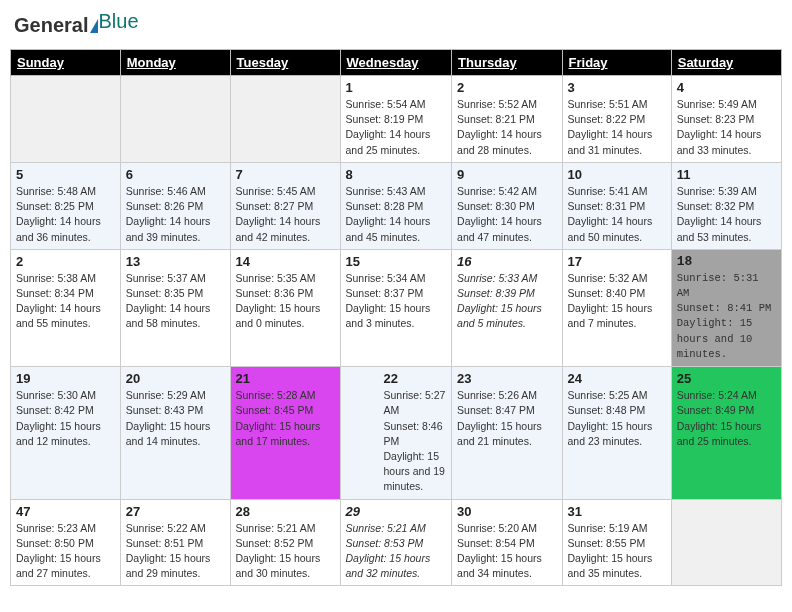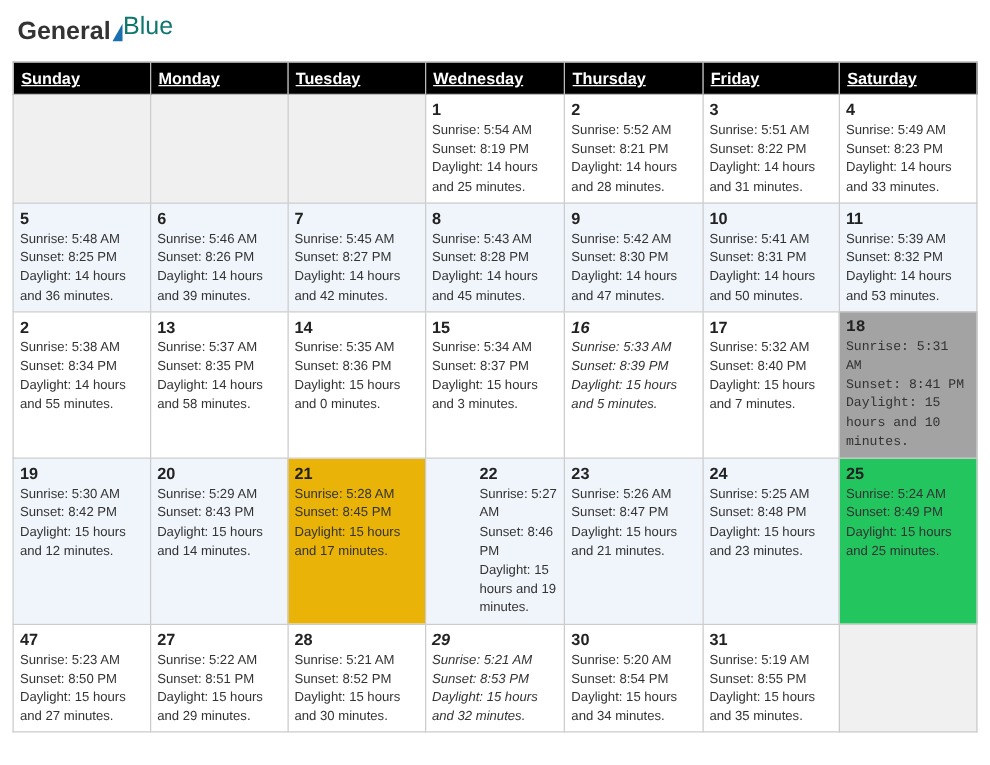--- a/index.html
+++ b/index.html
@@ -203,21 +203,21 @@
       </tr>
       <tr>
         <td style="background: rgb(240, 245, 251);">
           <span class="day-number">19</span>
           <div class="day-info">Sunrise: 5:30 AM<br>Sunset: 8:42 PM<br>Daylight: 15 hours and 12 minutes.</div>
         </td>
         <td style="background: rgb(240, 245, 251);">
           <span class="day-number">20</span>
           <div class="day-info">Sunrise: 5:29 AM<br>Sunset: 8:43 PM<br>Daylight: 15 hours and 14 minutes.</div>
         </td>
-        <td style="background: #eab308;">
+        <td style="background: #d946ef;">
           <span class="day-number">21</span>
           <div class="day-info">Sunrise: 5:28 AM<br>Sunset: 8:45 PM<br>Daylight: 15 hours and 17 minutes.</div>
         </td>
         <td style="background: rgb(240, 245, 251); padding-left: 43px;">
           <span class="day-number">22</span>
           <div class="day-info">Sunrise: 5:27 AM<br>Sunset: 8:46 PM<br>Daylight: 15 hours and 19 minutes.</div>
         </td>
         <td style="background: rgb(240, 245, 251);">
           <span class="day-number">23</span>
           <div class="day-info">Sunrise: 5:26 AM<br>Sunset: 8:47 PM<br>Daylight: 15 hours and 21 minutes.</div>

